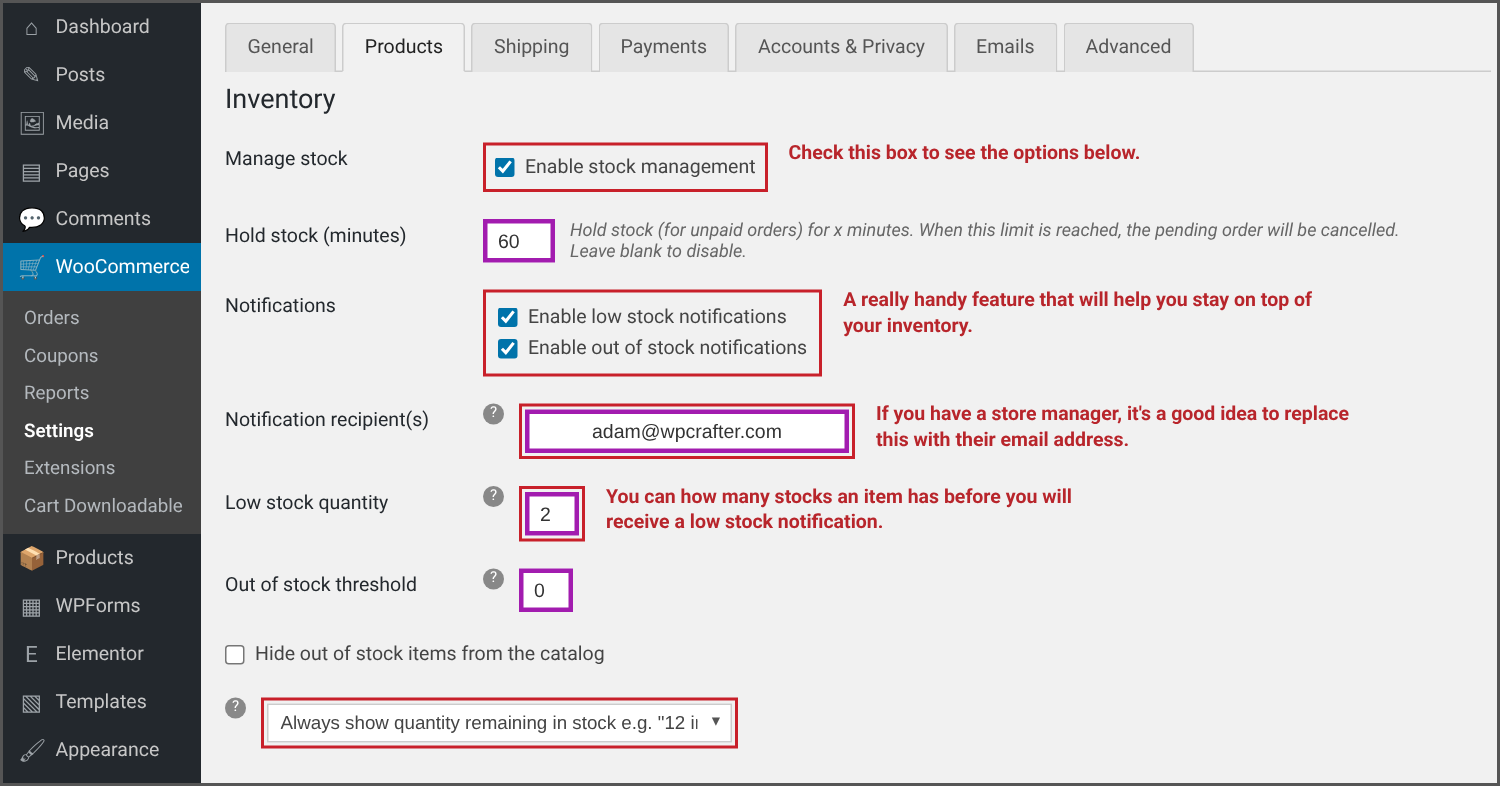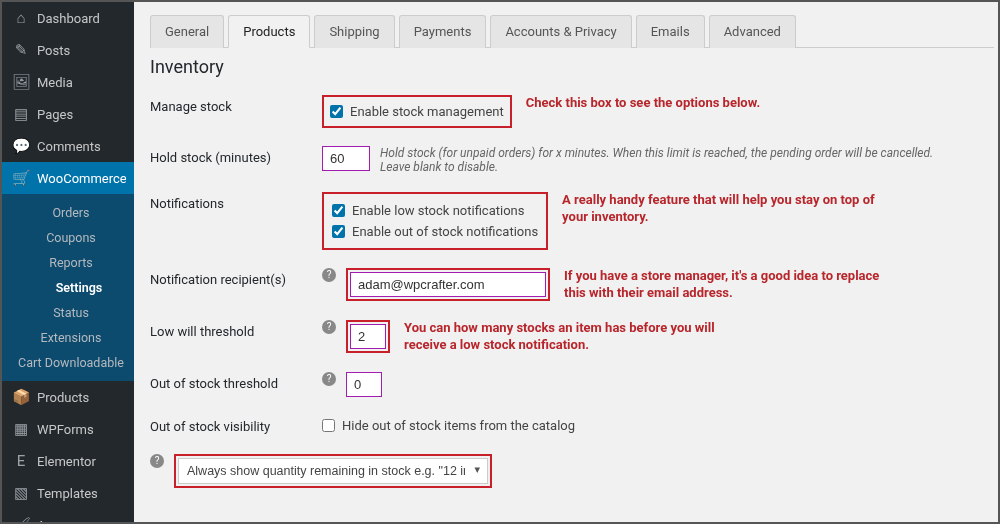--- a/index.html
+++ b/index.html
@@ -47,31 +47,30 @@
   .sb-icon {
     width: 18px;
     margin-right: 7px;
     text-align: center;
     font-size: 15px;
     color: #9ca2a7;
     display: inline-block;
   }
   .sb-item.active .sb-icon { color: #fff; }
   .sb-sub {
-    background: #0c4a6e;
+    background: #404040;
     padding: 6px 0;
-    text-align: center;
   }
   .sb-sub-item {
     padding: 5px 8px 5px 14px;
     color: #b4b9be;
     font-size: 12.5px;
     cursor: pointer;
   }
-  .sb-sub-item.active { color: #fff; font-weight: 600; margin-left: 16px; }
+  .sb-sub-item.active { color: #fff; font-weight: 600; }
 
   .main {
     flex: 1;
     padding: 12px 4px 10px 16px;
     overflow: hidden;
     background: #f1f1f1;
   }
   .tab-row {
     display: flex;
     border-bottom: 1px solid #ccc;
@@ -128,28 +127,28 @@
     color: #fff;
     font-size: 10px;
     line-height: 14px;
     text-align: center;
     margin-right: 10px;
     display:inline-block;
     flex-shrink:0;
   }
   .field-area { display:flex; align-items:flex-start; }
   .input-text {
-    border: 1px solid #a21caf;
+    border: 3px solid #a21caf;
     background: #fff;
     padding: 4px 7px;
     font-size: 13px;
     color: #333;
   }
   .input-sm { width: 48px; }
-  .input-md { width: 196px; }
+  .input-md { width: 216px; text-align: center; }
   .select-lg {
     border: 1px solid #ccc;
     background: #fff;
     padding: 5px 22px 5px 8px;
     font-size: 12.5px;
     color: #444;
     width: 310px;
     appearance: none;
     position: relative;
   }
@@ -204,21 +203,20 @@
       </div>
     <div class="sb-item active">
         <span class="sb-icon">🛒</span>
         <span>WooCommerce</span>
       </div>
     <div class="sb-sub">
       <div class="sb-sub-item">Orders</div>
       <div class="sb-sub-item">Coupons</div>
       <div class="sb-sub-item">Reports</div>
       <div class="sb-sub-item active">Settings</div>
-      <div class="sb-sub-item">Status</div>
       <div class="sb-sub-item">Extensions</div>
       <div class="sb-sub-item">Cart Downloadable</div>
     </div>
     <div class="sb-item">
         <span class="sb-icon">📦</span>
         <span>Products</span>
       </div>
     <div class="sb-item">
         <span class="sb-icon">▦</span>
         <span>WPForms</span>
@@ -304,21 +302,21 @@
         <span class="help-dot">?</span>
         <span class="hl-red" style="padding:2px;">
           <input class="input-text input-md" value="adam@wpcrafter.com" style="">
         </span>
         <div class="annot">If you have a store manager, it's a good idea to replace this with their email address.</div>
       </div>
     </div>
 
     <div class="form-row">
       <div class="form-label">
-          <span>Low will threshold</span>
+          <span>Low stock quantity</span>
         </div>
       <div class="field-area">
         <span class="help-dot">?</span>
         <span class="hl-red" style="padding:2px;">
           <input class="input-text input-sm" style="width: 36px;" value="2">
         </span>
         <div class="annot">You can how many stocks an item has before you will receive a low stock notification.</div>
       </div>
     </div>
 
@@ -326,23 +324,20 @@
       <div class="form-label">
           <span>Out of stock threshold</span>
         </div>
       <div class="field-area">
         <span class="help-dot">?</span>
         <input class="input-text input-sm" style="width: 36px;" value="0">
       </div>
     </div>
 
     <div class="form-row">
-      <div class="form-label">
-          <span>Out of stock visibility</span>
-        </div>
       <div class="field-area">
         <label class="check-row">
           <input type="checkbox" style="">
           <span>Hide out of stock items from the catalog</span>
         </label>
       </div>
     </div>
 
     <div class="form-row" style="margin-bottom:0">
       <div class="field-area">

